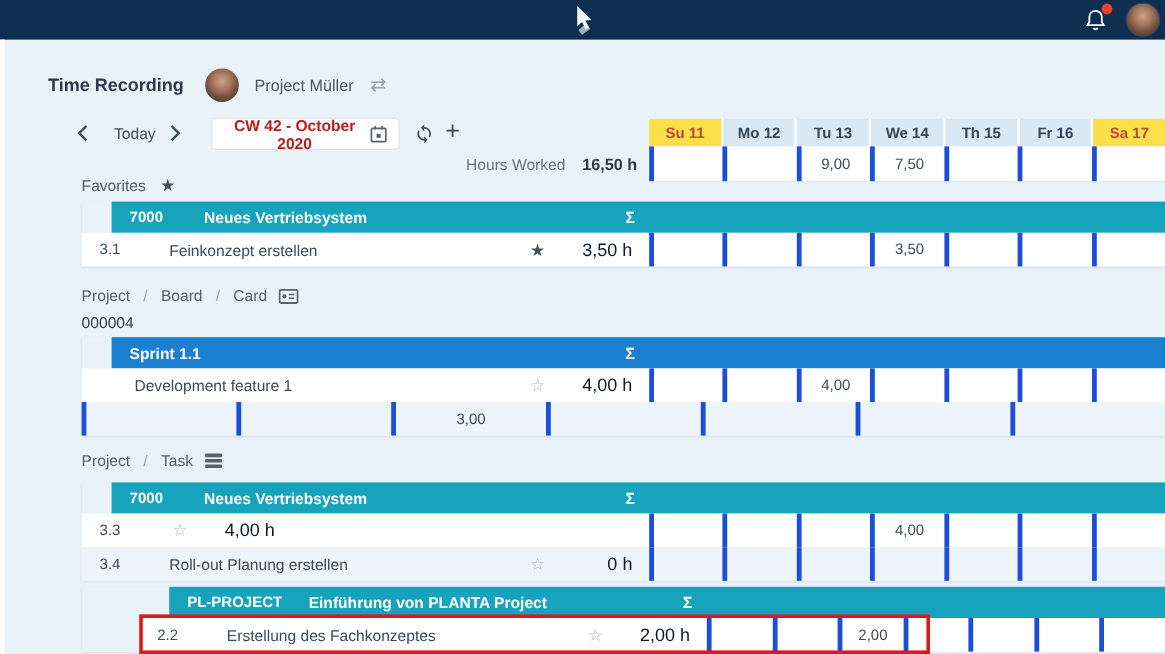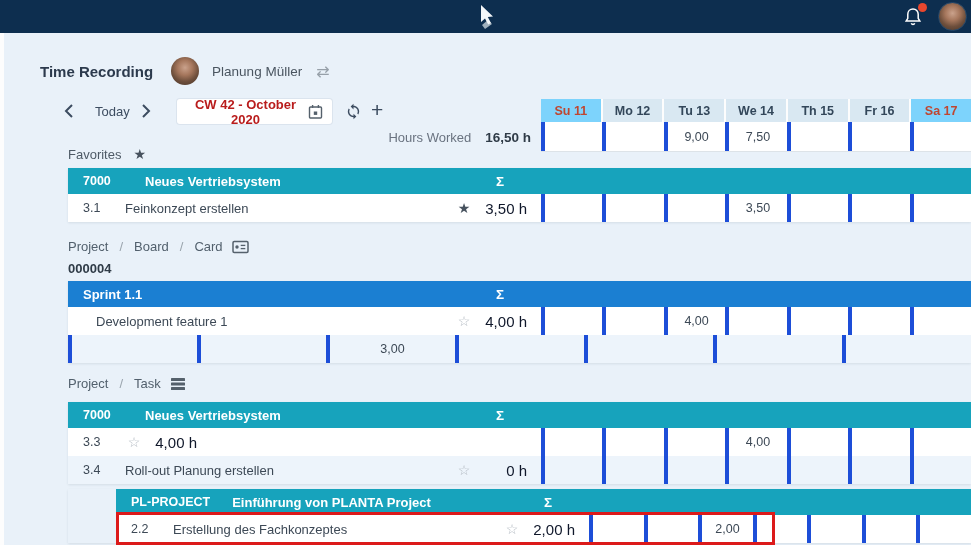--- a/index.html
+++ b/index.html
@@ -35,21 +35,21 @@
   .datebox-text { flex:1; text-align:center; font-size:13px; font-weight:bold; color:#b91c1c; padding-left:6px; }
   .datebox-ico { width:15px; margin:0 9px 0 0; }
   .tb-refresh { position:absolute; left:345px; top:4px; width:17px; height:17px; cursor:pointer; }
   .tb-plus { position:absolute; left:371px; top:-2px; font-size:21px; color:#3c4c60; cursor:pointer; line-height:25px; }
 
   
   .dayhead { position:absolute; left:541px; top:99px; width:430px; height:23px; display:flex; }
   .dh-cell { flex:1; display:flex; align-items:center; justify-content:center; font-size:12.5px; font-weight:bold;
     background:#d9e8f2; color:#33475a; border-right:2px solid #fdfdfd; }
   .dh-cell:last-child { border-right:none; }
-  .dh-cell.weekend { background:#7dd3fc; color:#bf4630; }
+  .dh-cell.weekend { background:#fde047; color:#bf4630; }
 
   
   .hours-worked { position:absolute; left:0; top:122px; width:541px; height:30px; display:flex;
     align-items:center; justify-content:flex-end; padding-right:10px; }
   .hw-label { font-size:13px; color:#6a7380; margin-right:14px; }
   .hw-value { font-size:13.5px; font-weight:bold; color:#2f3b47; }
   .totals-grid { position:absolute; left:541px; top:122px; width:430px; height:30px; display:flex;
     background:#fff; border-bottom:1px solid #dde3e8; }
   .day-cell { flex:1; border-left:4px solid #1d4ed8; display:flex; align-items:center; justify-content:center;
     font-size:12.5px; color:#3d4956; }
@@ -58,34 +58,34 @@
   .fav-row { position:absolute; left:68px; top:146px; display:flex; align-items:center; }
   .fav-label { font-size:13px; color:#4e5a66; }
   .star-ico { margin-left:12px; font-size:14px; color:#47525e; cursor:pointer; }
   .star-ico::before { content:"\2605"; }
 
   
   .crumbs { position:absolute; left:68px; display:flex; align-items:center; font-size:13px; color:#52606d; }
   .crumb { cursor:pointer; }
   .crumb-sep { margin:0 11px; color:#9aa4ad; }
   .crumb-ico { margin-left:9px; }
-  .card-id { position:absolute; left:68px; font-size:13px; font-weight:bold; color:#2f3b47; }
+  .card-id { position:absolute; left:68px; font-size:13px; font-weight:normal; color:#2f3b47; }
 
   
   .tbl { position:absolute; left:68px; width:903px; box-shadow:0 1px 2px rgba(70,90,110,.12); }
-  .tbl-header { height:26px; display:flex; align-items:center; position:relative; padding-left:15px; color:#fff; }
+  .tbl-header { height:26px; display:flex; align-items:center; position:relative; padding-left:15px; color:#fff;margin-left:25px; }
   .tbl-header.teal { background:#17a3bc; }
   .tbl-header.blue { background:#1b7fd2; }
   .sec-code { font-size:12.5px; font-weight:bold; min-width:40px; margin-right:22px; }
   .sec-code:empty { display:none; }
   .sec-name { font-size:13px; font-weight:bold; }
   .sigma { position:absolute; left:418px; width:28px; text-align:center; font-size:13.5px; font-weight:bold; }
   .trow { height:28px; display:flex; background:#fff; position:relative; }
   .trow.alt { background:#edf4fb; }
-  .row-left { width:473px; display:flex; align-items:center; }
+  .row-left { width:473px; display:flex; align-items:center;gap:16px; }
   .row-num { padding-left:15px; width:57px; font-size:12.5px; color:#3d4956; flex:none; }
   .row-num:empty { width:28px; padding-left:0; }
   .row-name { flex:1; font-size:13px; color:#3d4956; white-space:nowrap; overflow:hidden; }
   .row-star { width:18px; text-align:center; font-size:14px; margin-right:2px; cursor:pointer; flex:none; }
   .row-star.filled { color:#47525e; } .row-star.filled::before { content:"\2605"; }
   .row-star.outline { color:#b3bac2; } .row-star.outline::before { content:"\2606"; }
   .row-hours { width:52px; margin-right:14px; text-align:right; font-size:15px; color:#0f172a; flex:none; }
   .row-days { flex:1; display:flex; }
   .hl-box { position:absolute; left:0; top:-3px; width:659px; height:33px; border:3px solid #dc1a1a;
     pointer-events:none; z-index:5; }
@@ -111,21 +111,21 @@
       </svg>
     </span>
     <span class="nav-badge"></span>
     <span class="nav-avatar"></span>
   </div>
   <div class="left-strip"></div>
 
   <div class="pg-header">
     <span class="pg-title">Time Recording</span>
     <span class="hdr-avatar"></span>
-    <span class="hdr-user">Planung Müller</span>
+    <span class="hdr-user">Project Müller</span>
     <span class="hdr-swap">⇄</span>
   </div>
 
   <div class="toolbar">
     <span class="chev chev-l">
       <svg width="10" height="16" viewBox="0 0 10 16">
           <polyline points="8,2 2,8 8,14" fill="none" stroke="#3c4c60" stroke-width="2"></polyline>
         </svg>
     </span>
     <span class="today">Today</span>

